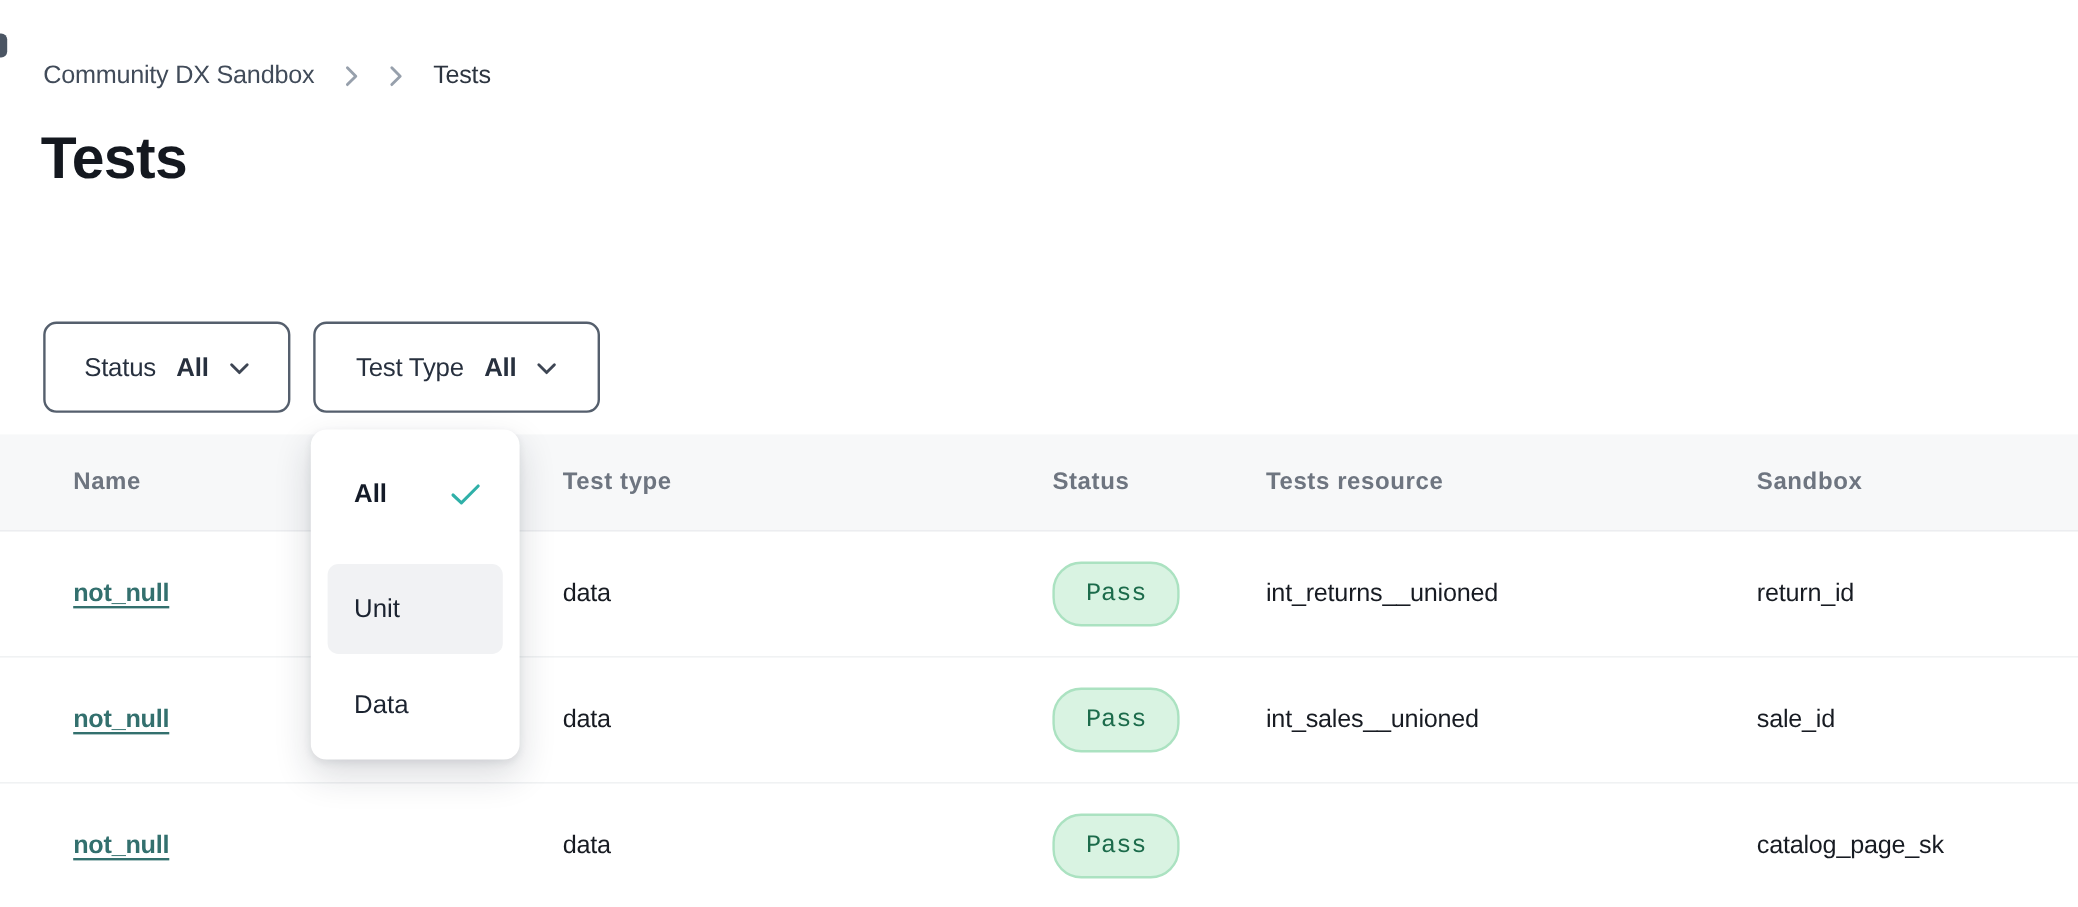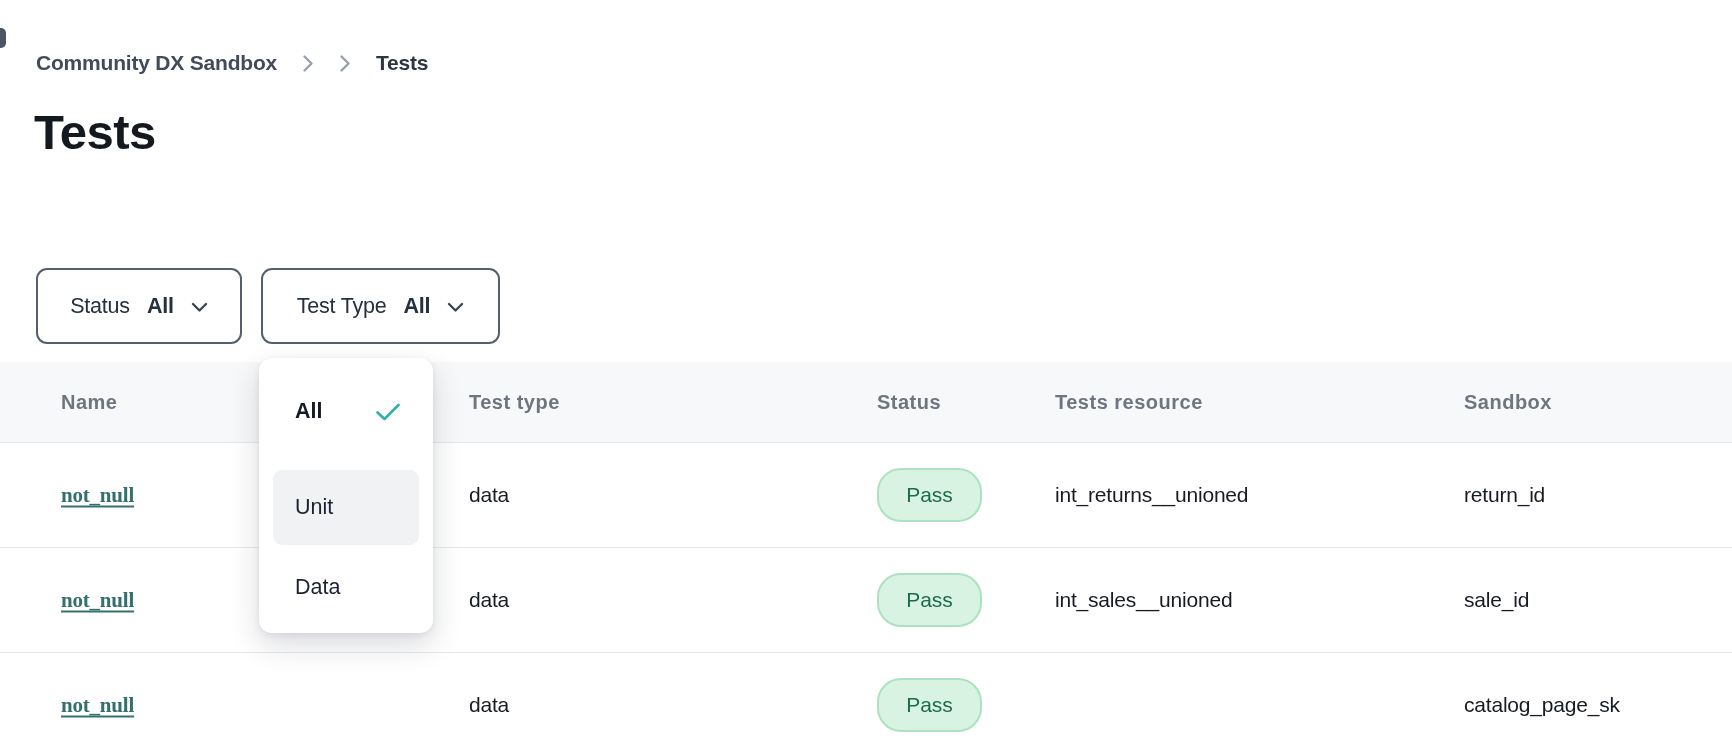--- a/index.html
+++ b/index.html
@@ -7,21 +7,21 @@
   body { font-family: "Liberation Sans", sans-serif; color: #171b22; position: relative; }
 
   .stage { position: absolute; inset: 0; width: 1732px; height: 756px; }
 
   
   .edge-fragment { position: absolute; left: 0; top: 28px; width: 6px; height: 20px;
     background: #4b5563; border-radius: 0 5px 5px 0; }
 
   
   .breadcrumb { position: absolute; left: 36px; top: 51px; display: flex; align-items: center;
-    gap: 25px; font-size: 21px; font-weight: 700; letter-spacing: -0.2px; color: #414b59; }
+    gap: 25px; font-size: 21px; font-weight: 400; letter-spacing: -0.2px; color: #414b59; }
   .breadcrumb .crumb { white-space: nowrap; cursor: pointer; }
   .breadcrumb .crumb.current { color: #2d3540; }
   .crumb-sep { display: flex; align-items: center; padding-top: 1px; }
 
   
   .page-title { position: absolute; left: 34px; top: 104px; font-size: 49px; font-weight: 600;
     letter-spacing: -0.5px; color: #14181f; }
 
   
   .filters { position: absolute; left: 36px; top: 268px; display: flex; gap: 19px; }
@@ -42,26 +42,26 @@
   .trow { height: 105px; border-bottom: 1px solid #e7e9ec; position: relative; background: #fff; }
   .td { position: absolute; top: 50%; transform: translateY(-50%); font-size: 21px;
     letter-spacing: -0.2px; color: #171b22; white-space: nowrap; }
   .col-name    { left: 61px; }
   .col-type    { left: 469px; }
   .col-status  { left: 877px; }
   .col-res     { left: 1055px; }
   .col-col     { left: 1464px; }
 
   .test-link { color: #33706e; font-weight: 700; text-decoration: underline;
-    text-decoration-thickness: 2px; text-underline-offset: 4px; cursor: pointer; font-family: Liberation Serif, serif; }
+    text-decoration-thickness: 2px; text-underline-offset: 4px; cursor: pointer; }
 
   .badge-pass { display: inline-flex; align-items: center; justify-content: center;
     height: 54px; min-width: 105px; padding: 0 26px; border-radius: 24px;
     background: #d9f3e2; border: 2px solid #abe2c1; color: #1c6b4b;
-    font-size: 21px; font-weight: 500; letter-spacing: 0; }
+    font-size: 21px; font-weight: 500; letter-spacing: 0; font-family: Liberation Mono, monospace; }
 
   
   .dropdown { position: absolute; left: 259px; top: 358px; width: 174px; height: 275px;
     background: #ffffff; border-radius: 13px;
     box-shadow: 0 12px 30px rgba(22, 32, 48, 0.16), 0 2px 6px rgba(22, 32, 48, 0.08);
     z-index: 5; }
   .dd-item { position: absolute; left: 14px; width: 146px; height: 75px; border-radius: 9px;
     display: flex; align-items: center; justify-content: space-between;
     padding: 0 18px 0 22px; font-size: 21.5px; color: #1b2330; cursor: pointer; }
   .dd-item.sel { top: 16px; font-weight: 700; color: #141b28; }

